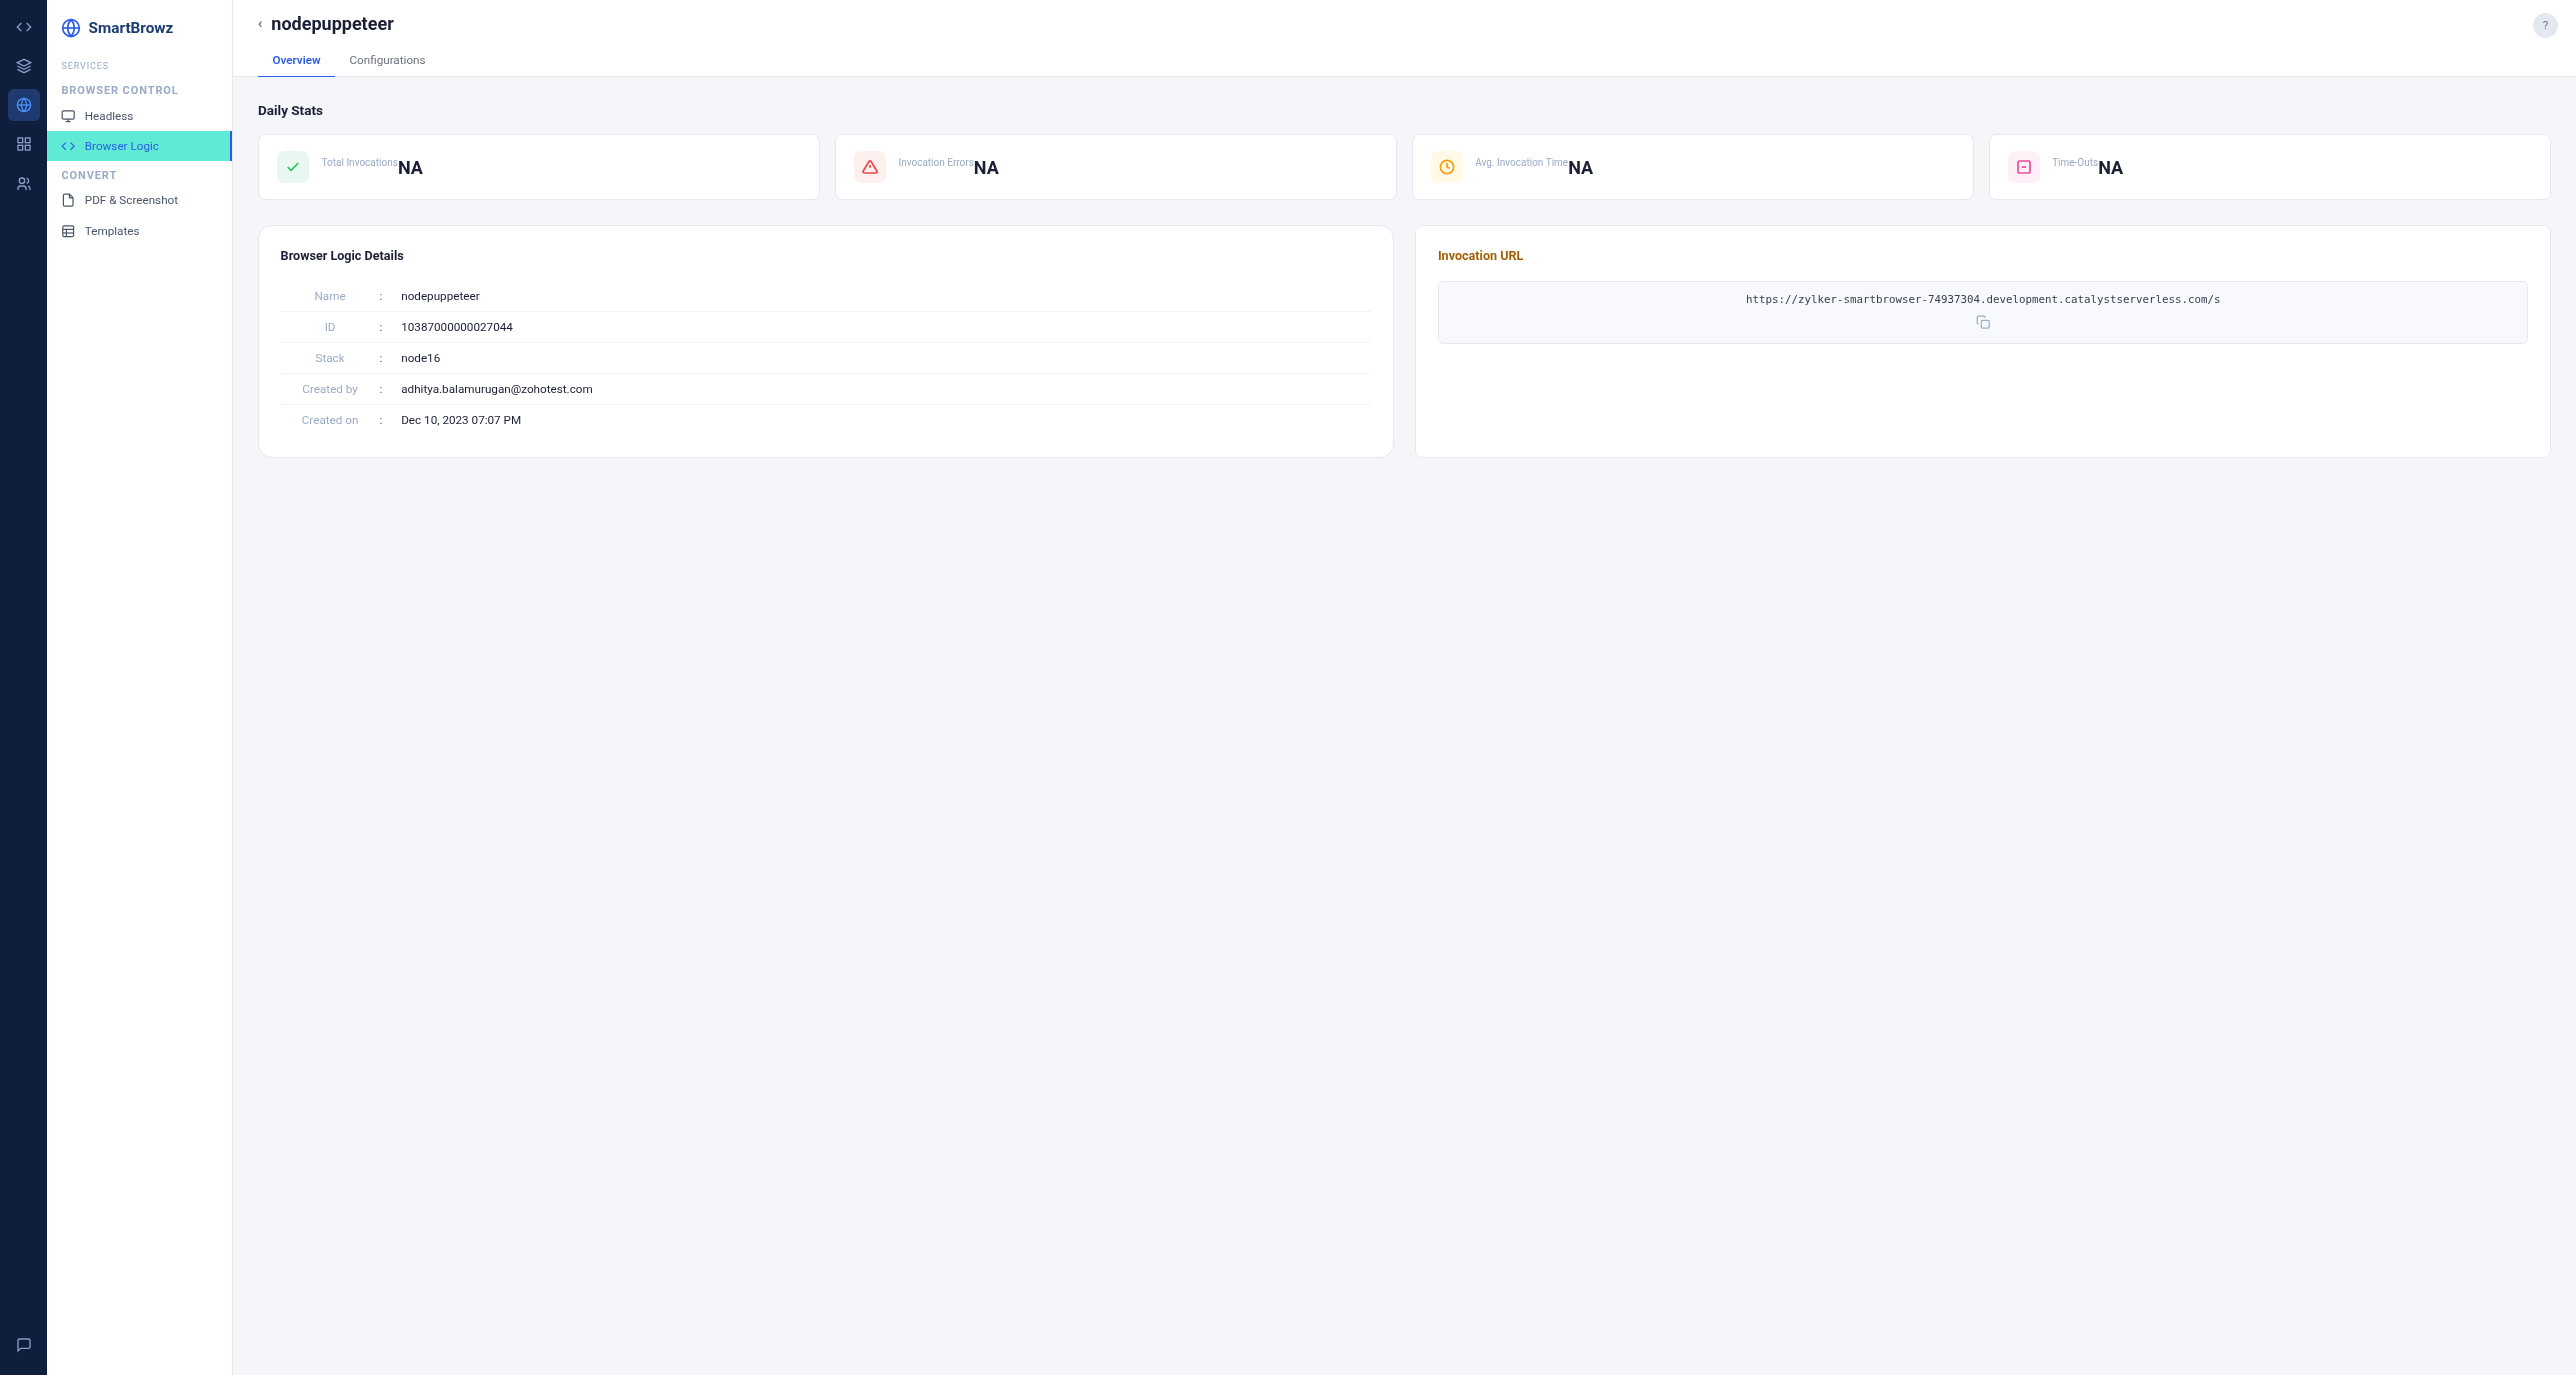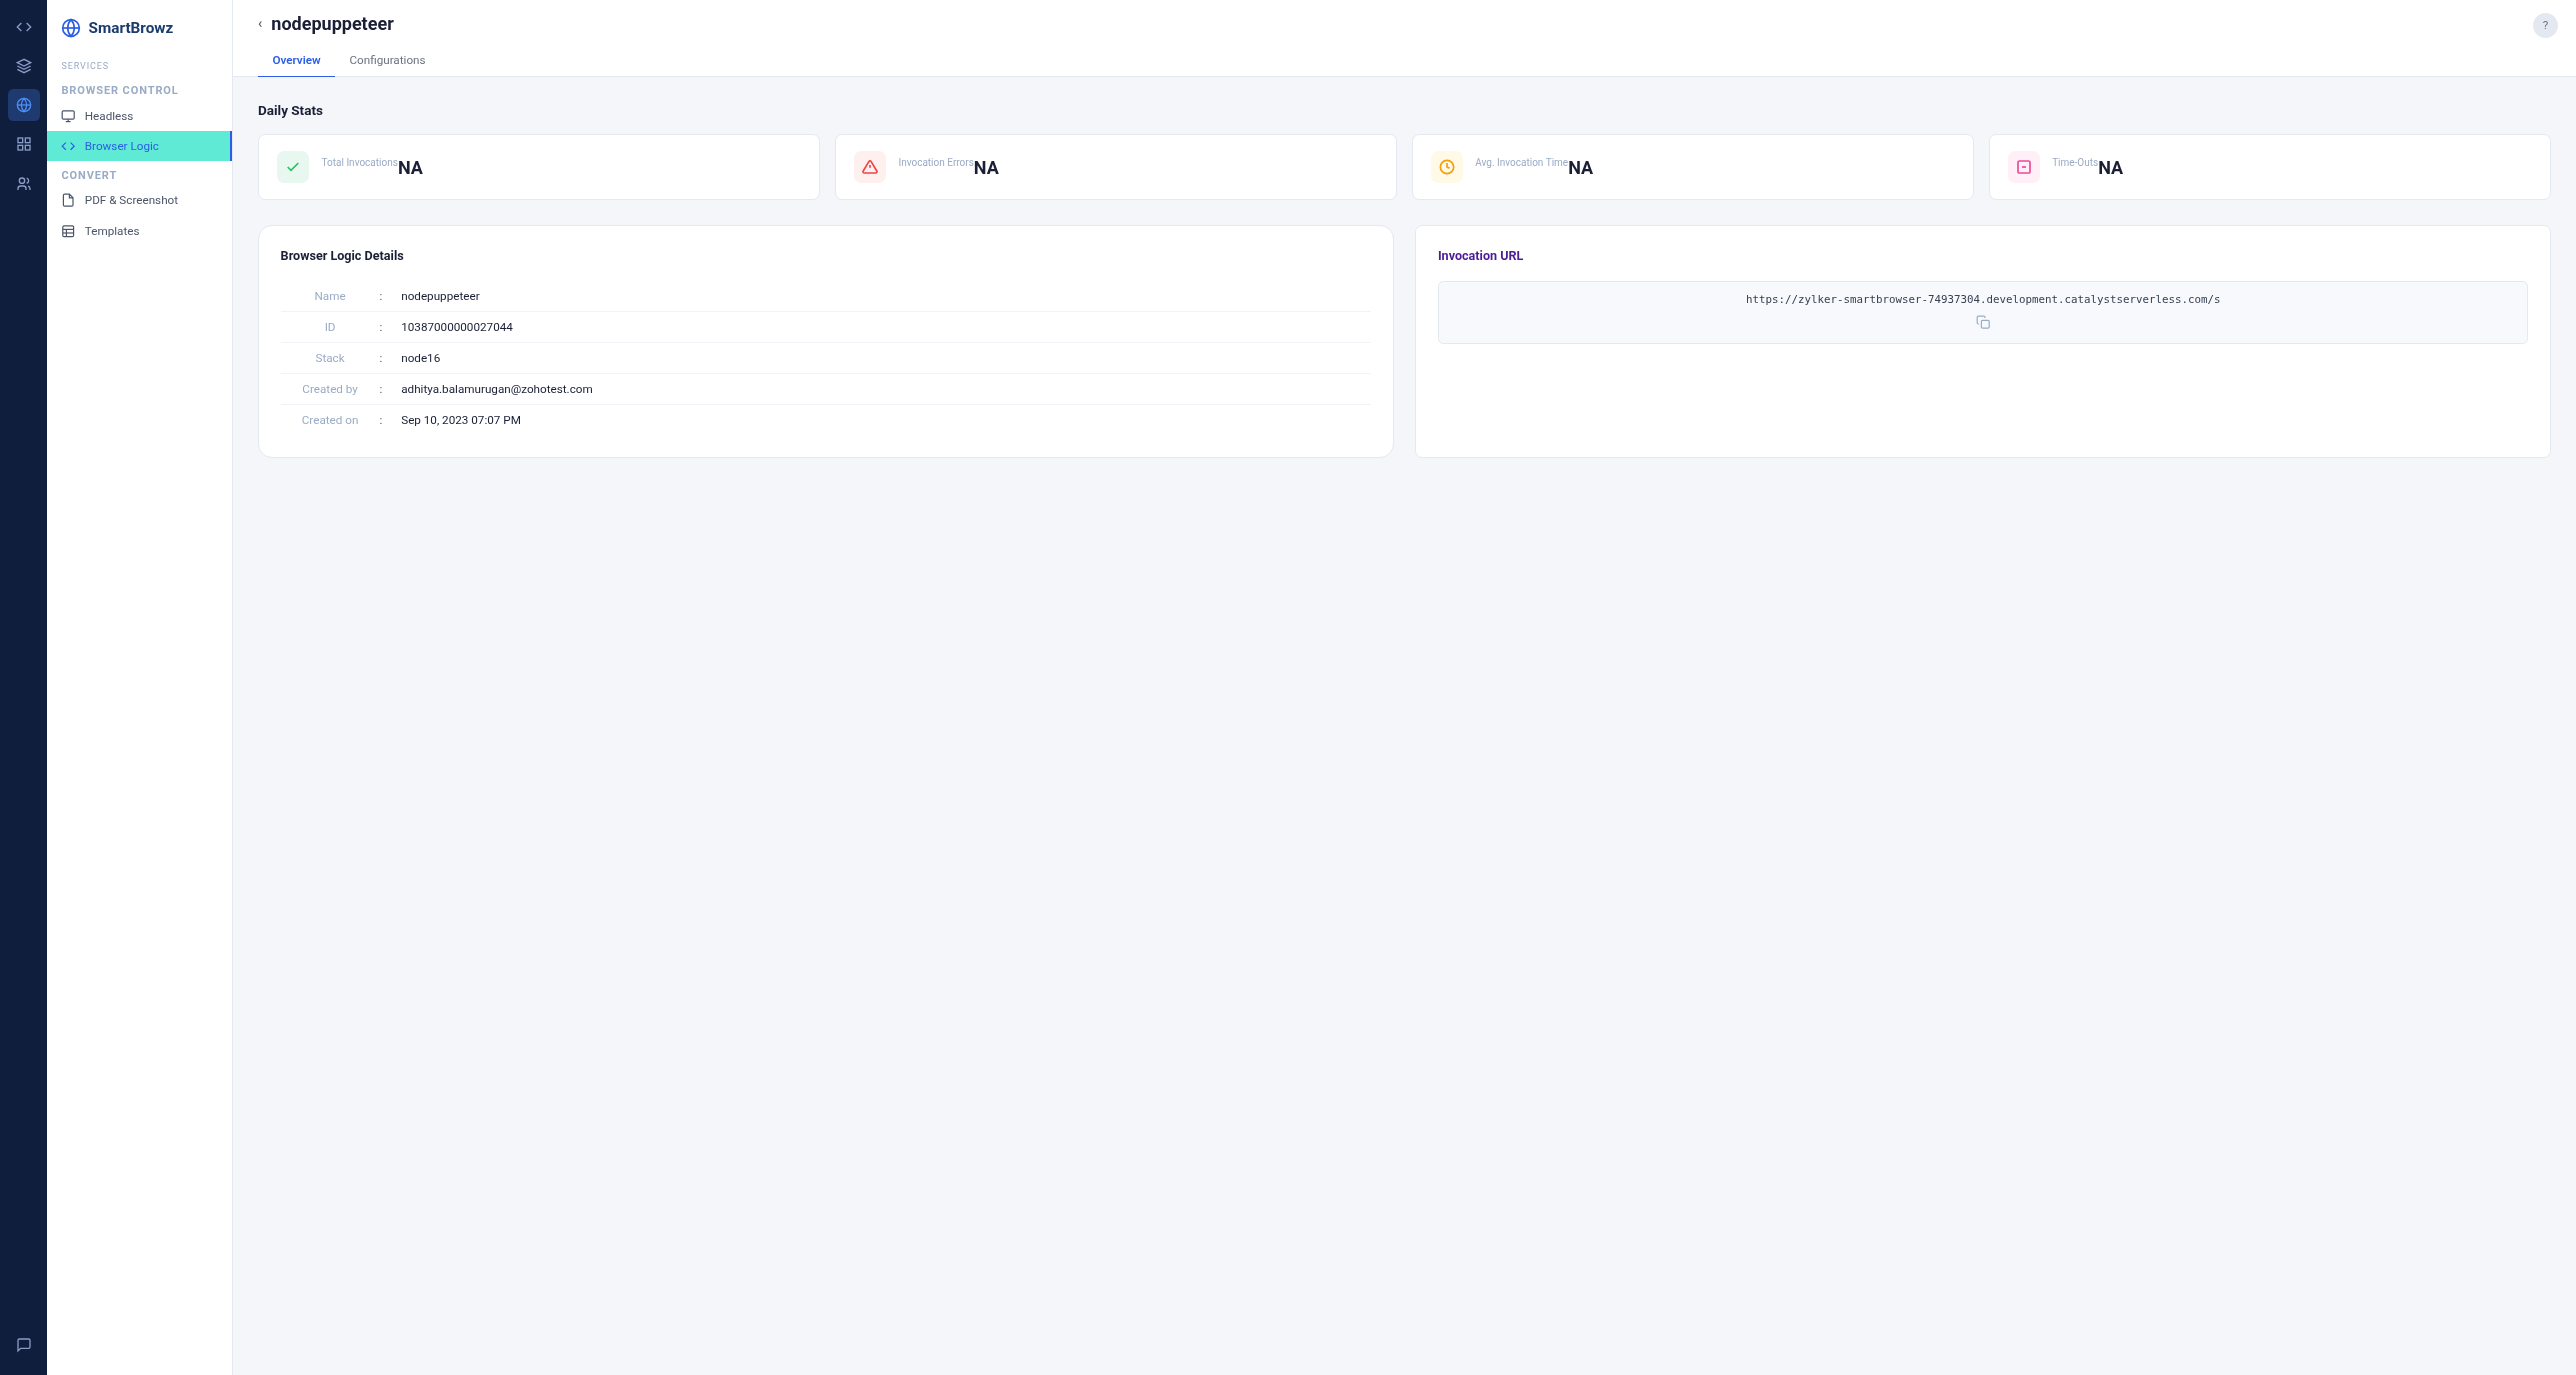--- a/index.html
+++ b/index.html
@@ -125,21 +125,21 @@
     }
     .detail-row:last-child { border-bottom: none; }
     .detail-label { width: 99px; color: #9aabc5; flex-shrink: 0; text-align: center; }
     .detail-colon { width: 21.6px; color: #4a5568; flex-shrink: 0; }
     .detail-value { color: #1a1f36; }
 
     .url-card {
       flex: 1; background: #fff; border: 0.9px solid #e4e8f0; border-radius: 7.2px; padding: 21.6px;
     }
     .url-card-title {
-      font-size: 12.6px; font-weight: 700; color: #4c1d95; margin-bottom: 18px;
+      font-size: 12.6px; font-weight: 700; color: #a16207; margin-bottom: 18px;
     }
     .url-box {
       background: #f8f9fc; border: 0.9px solid #e4e8f0; border-radius: 5.4px;
       padding: 10.8px 12.6px; display: flex; align-items: center; gap: 9px;
       font-size: 10.8px; color: #374151; font-family: monospace; word-break: break-all; flex-direction: column;
     }
     .copy-icon { flex-shrink: 0; cursor: pointer; color: #9aabc5; }
 
     
     .help-icon {
@@ -344,21 +344,21 @@
           <span class="detail-value">node16</span>
         </div>
         <div class="detail-row">
           <span class="detail-label">Created by</span>
           <span class="detail-colon">:</span>
           <span class="detail-value">adhitya.balamurugan@zohotest.com</span>
         </div>
         <div class="detail-row">
           <span class="detail-label">Created on</span>
           <span class="detail-colon">:</span>
-          <span class="detail-value">Sep 10, 2023 07:07 PM</span>
+          <span class="detail-value">Dec 10, 2023 07:07 PM</span>
         </div>
       </div>
 
       <div class="url-card">
         <div class="url-card-title">Invocation URL</div>
         <div class="url-box">
           <span style="flex:1;">https://zylker-smartbrowser-74937304.development.catalystserverless.com/s</span>
           <span class="copy-icon">
             <svg viewBox="0 0 24 24" fill="none" stroke="currentColor" stroke-width="2" width="14.4" height="14.4">
               <rect x="9" y="9" width="13" height="13" rx="2" ry="2"></rect>

